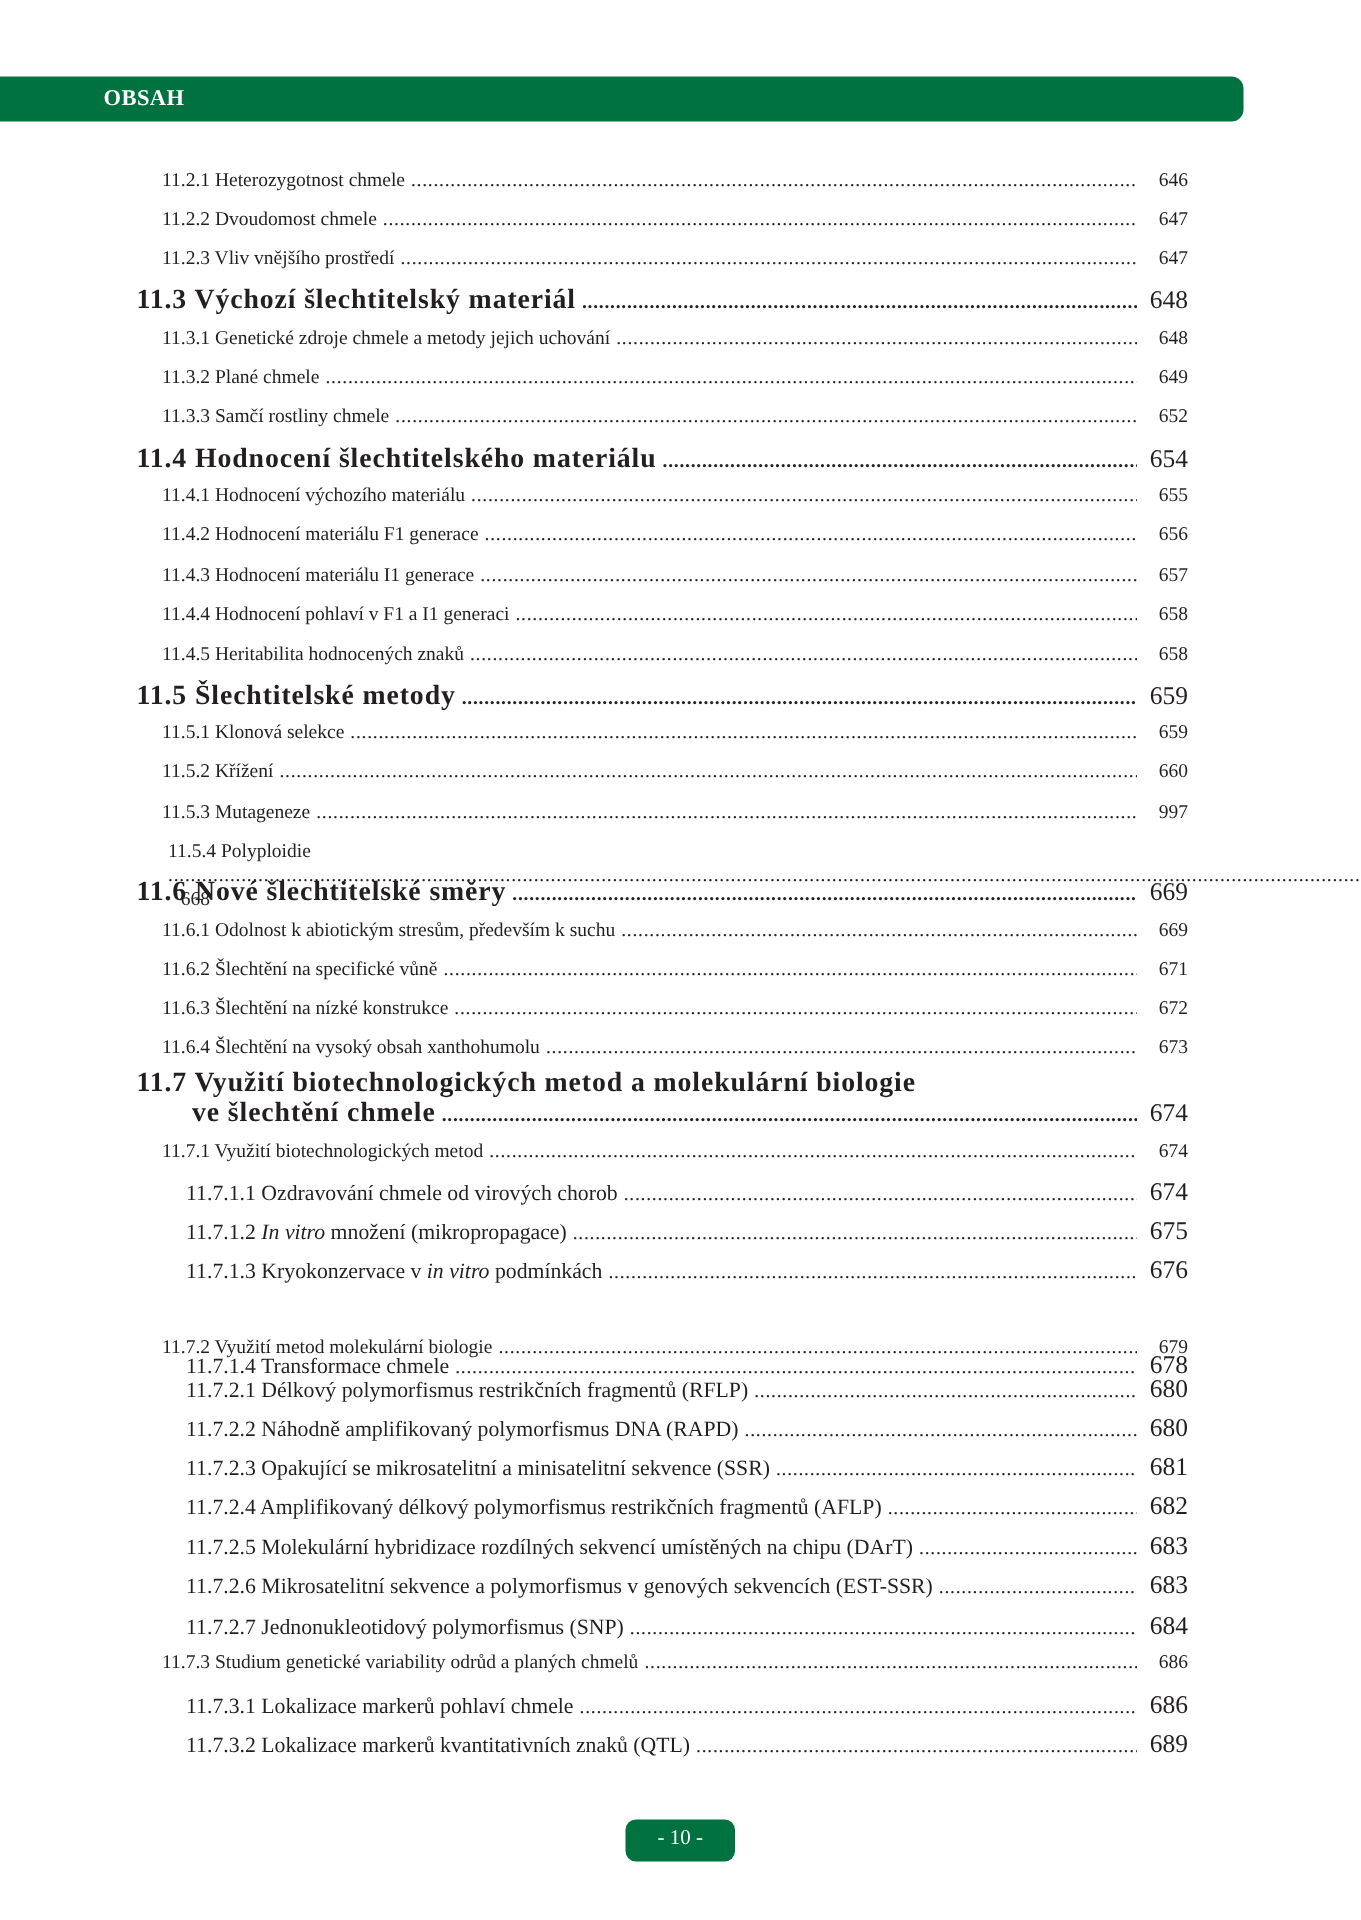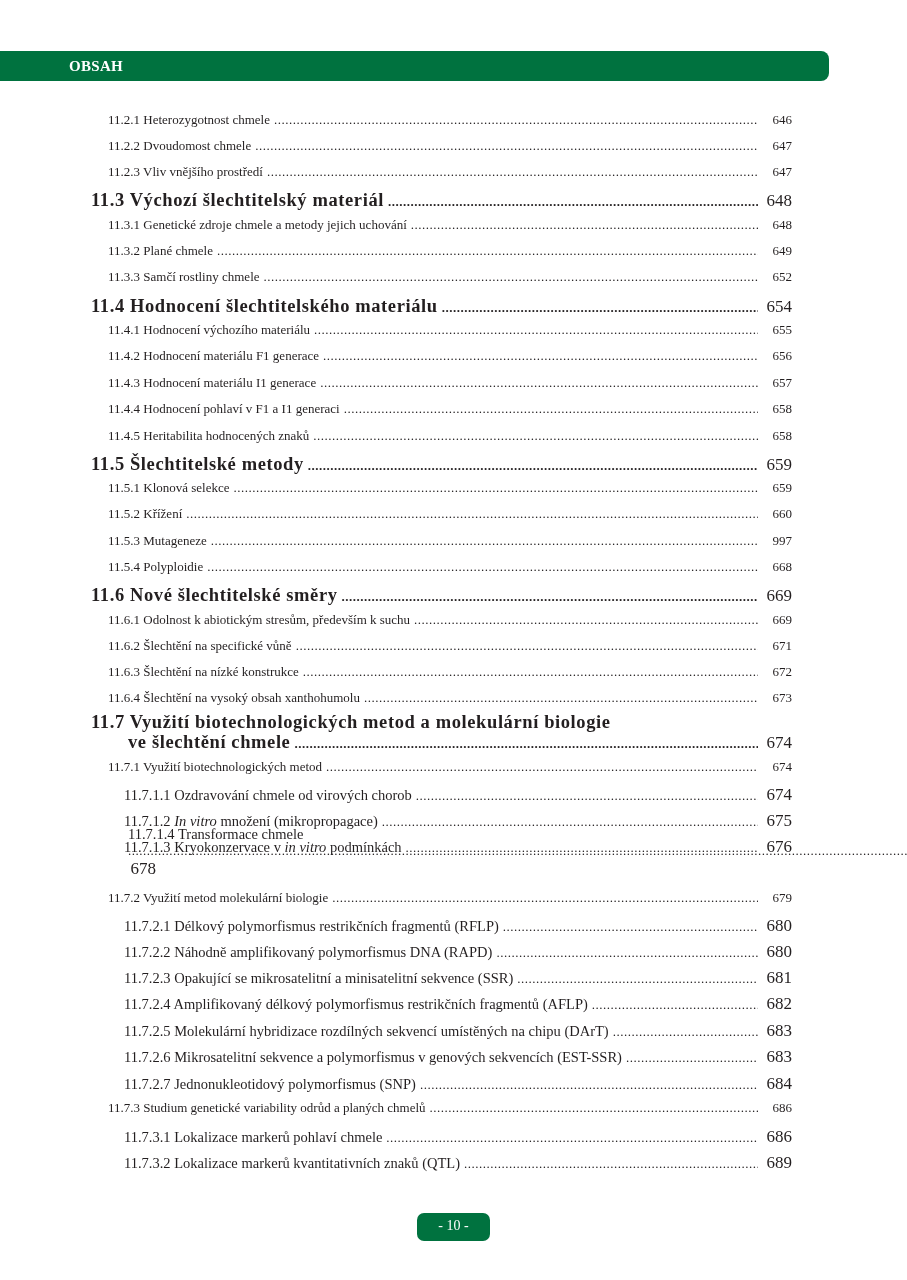--- a/index.html
+++ b/index.html
@@ -117,21 +117,21 @@
 <div class="row lvl2" style="top: 506px;">
     <span class="label">11.5.2 Křížení</span>
     <span class="dots"></span>
     <span class="page">660</span>
   </div>
 <div class="row lvl2" style="top: 533px;">
     <span class="label">11.5.3 Mutageneze</span>
     <span class="dots"></span>
     <span class="page">997</span>
   </div>
-<div class="row lvl2" style="top: 559px;">
+<div class="row lvl2" style="top: 559px; flex-direction: column;">
     <span class="label">11.5.4 Polyploidie</span>
     <span class="dots"></span>
     <span class="page">668</span>
   </div>
 <div class="row lvl1" style="top: 585px;">
     <span class="label">11.6 Nové šlechtitelské směry</span>
     <span class="dots"></span>
     <span class="page">669</span>
   </div>
 <div class="row lvl2" style="top: 612px;">
@@ -173,21 +173,21 @@
 <div class="row lvl3" style="top: 811px;">
     <span class="label"><span>11.7.1.2 </span><em>In vitro</em><span> množení (mikropropagace)</span></span>
     <span class="dots"></span>
     <span class="page">675</span>
   </div>
 <div class="row lvl3" style="top: 837px;">
     <span class="label"><span>11.7.1.3 Kryokonzervace v </span><em>in vitro</em><span> podmínkách</span></span>
     <span class="dots"></span>
     <span class="page">676</span>
   </div>
-<div class="row lvl3" style="top: 826px; flex-direction: column;">
+<div class="row lvl3" style="top: 900px;">
     <span class="label">11.7.1.4 Transformace chmele</span>
     <span class="dots"></span>
     <span class="page">678</span>
   </div>
 <div class="row lvl2" style="top: 890px;">
     <span class="label">11.7.2 Využití metod molekulární biologie</span>
     <span class="dots"></span>
     <span class="page">679</span>
   </div>
 <div class="row lvl3" style="top: 916px;">

